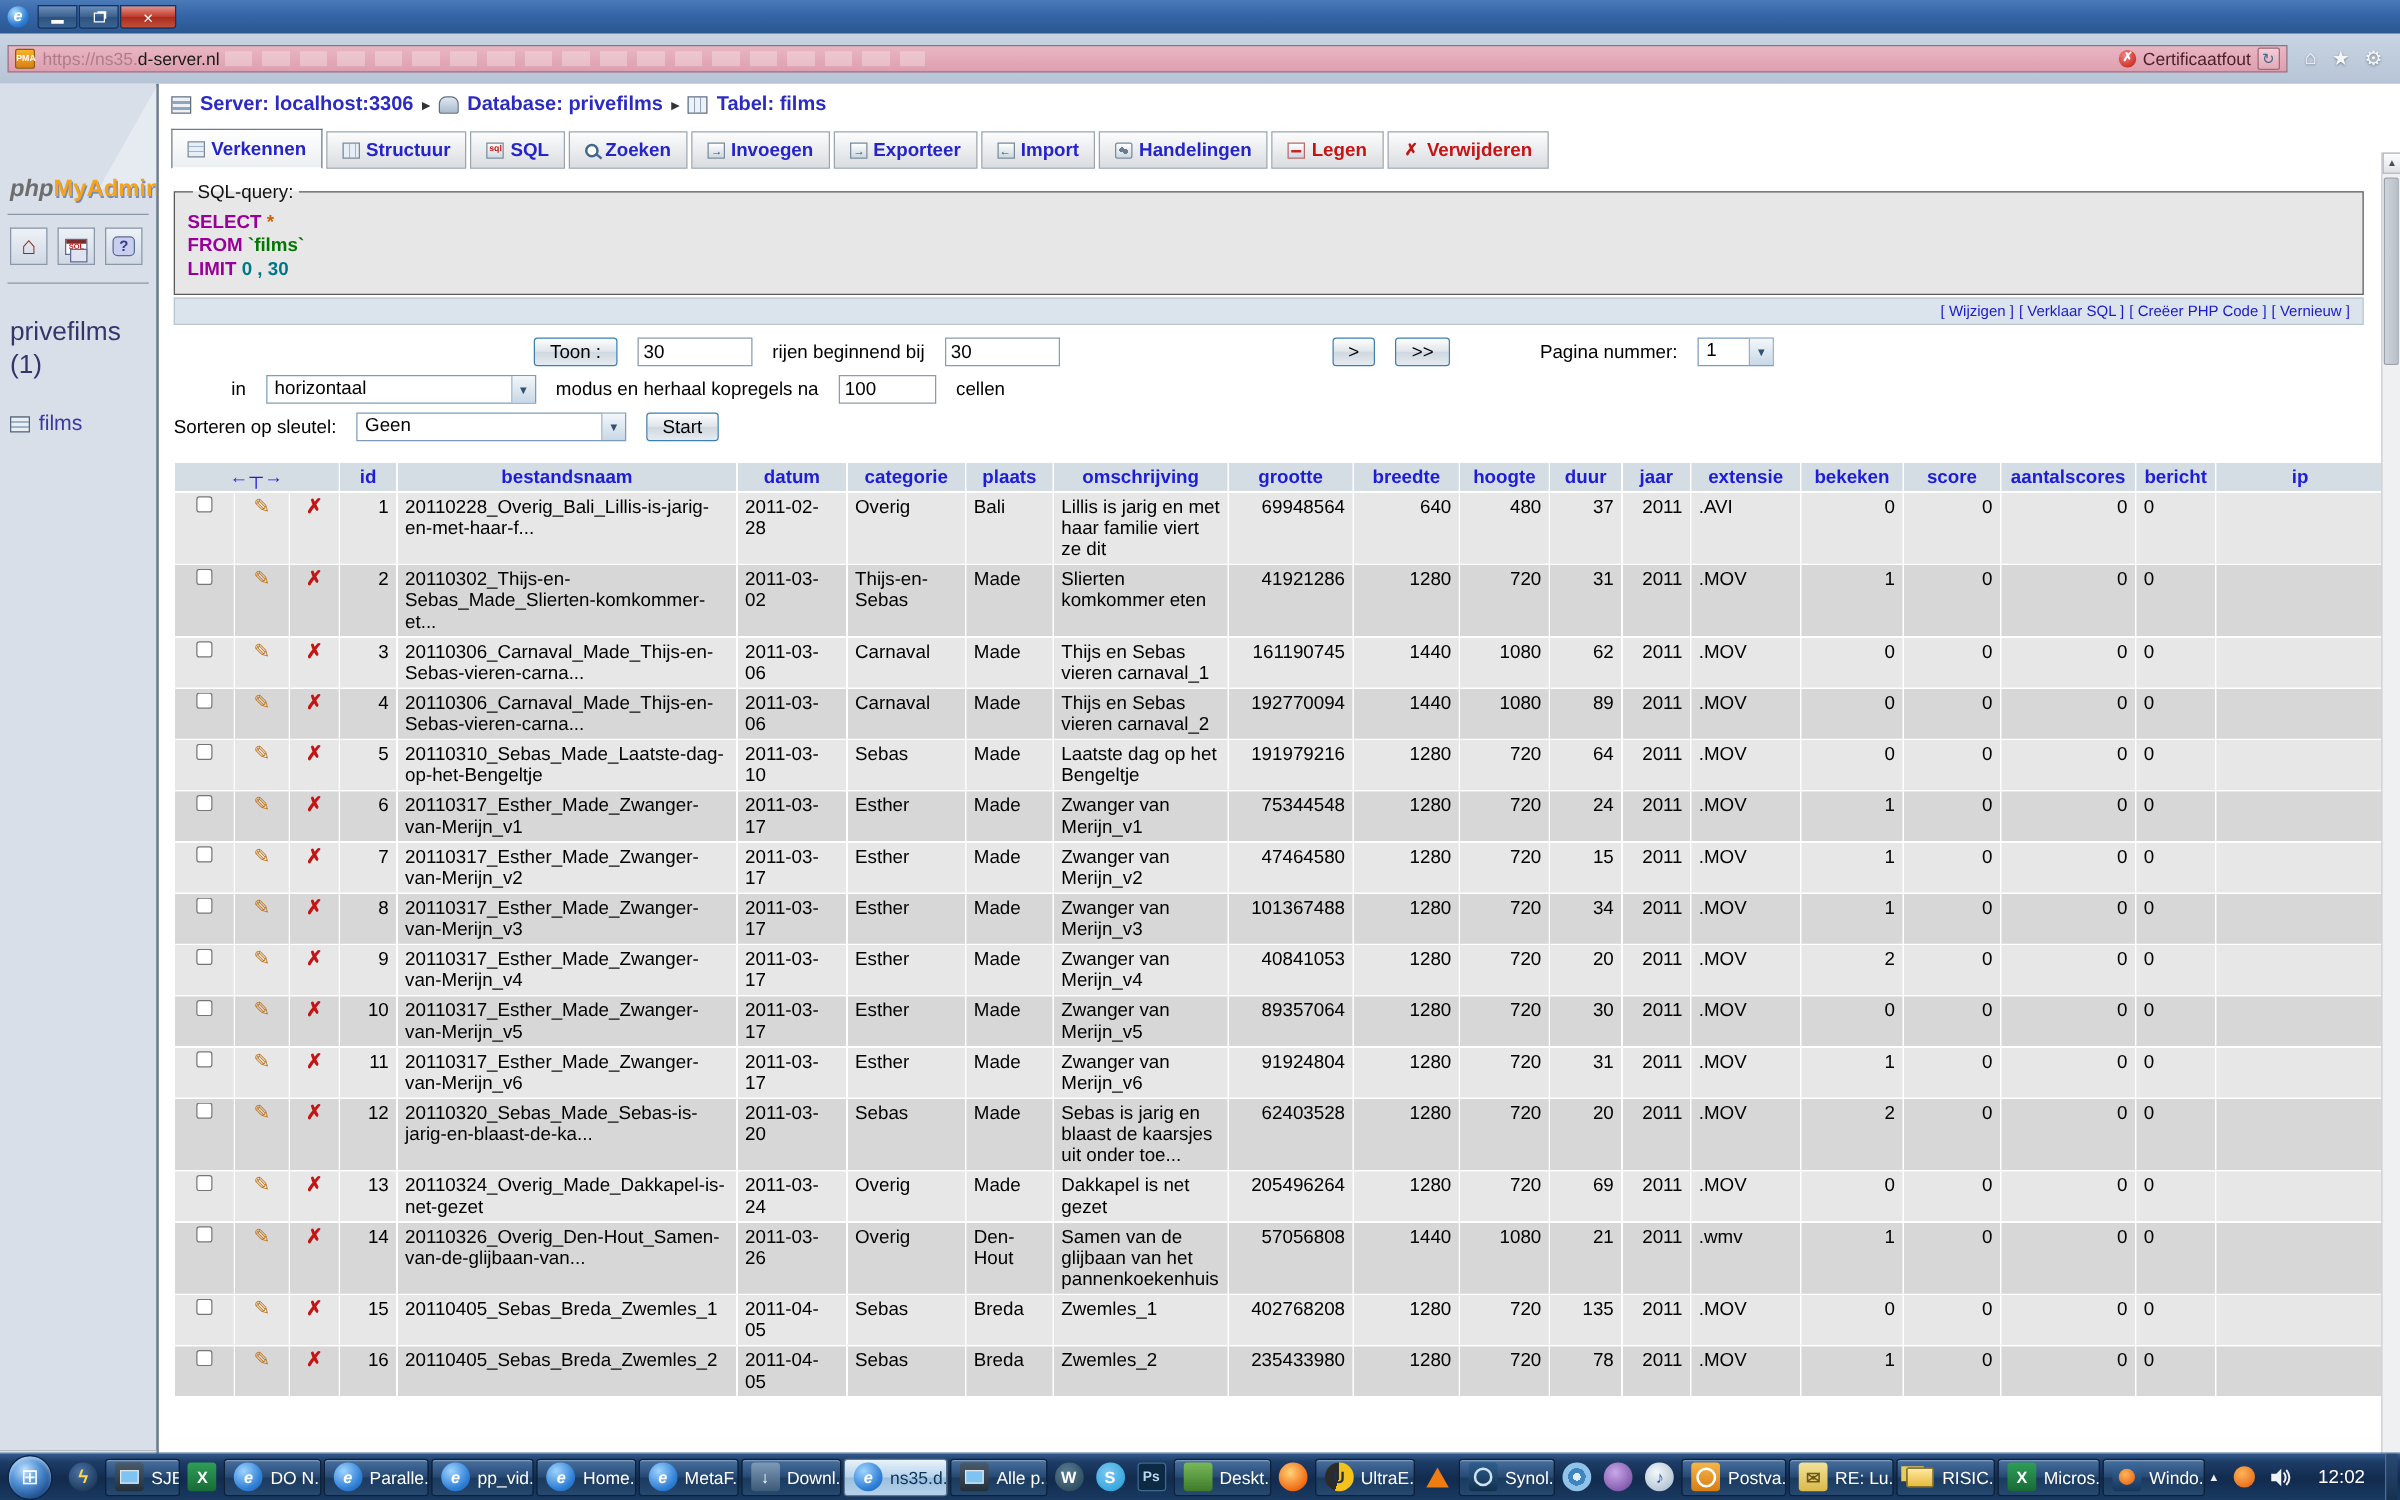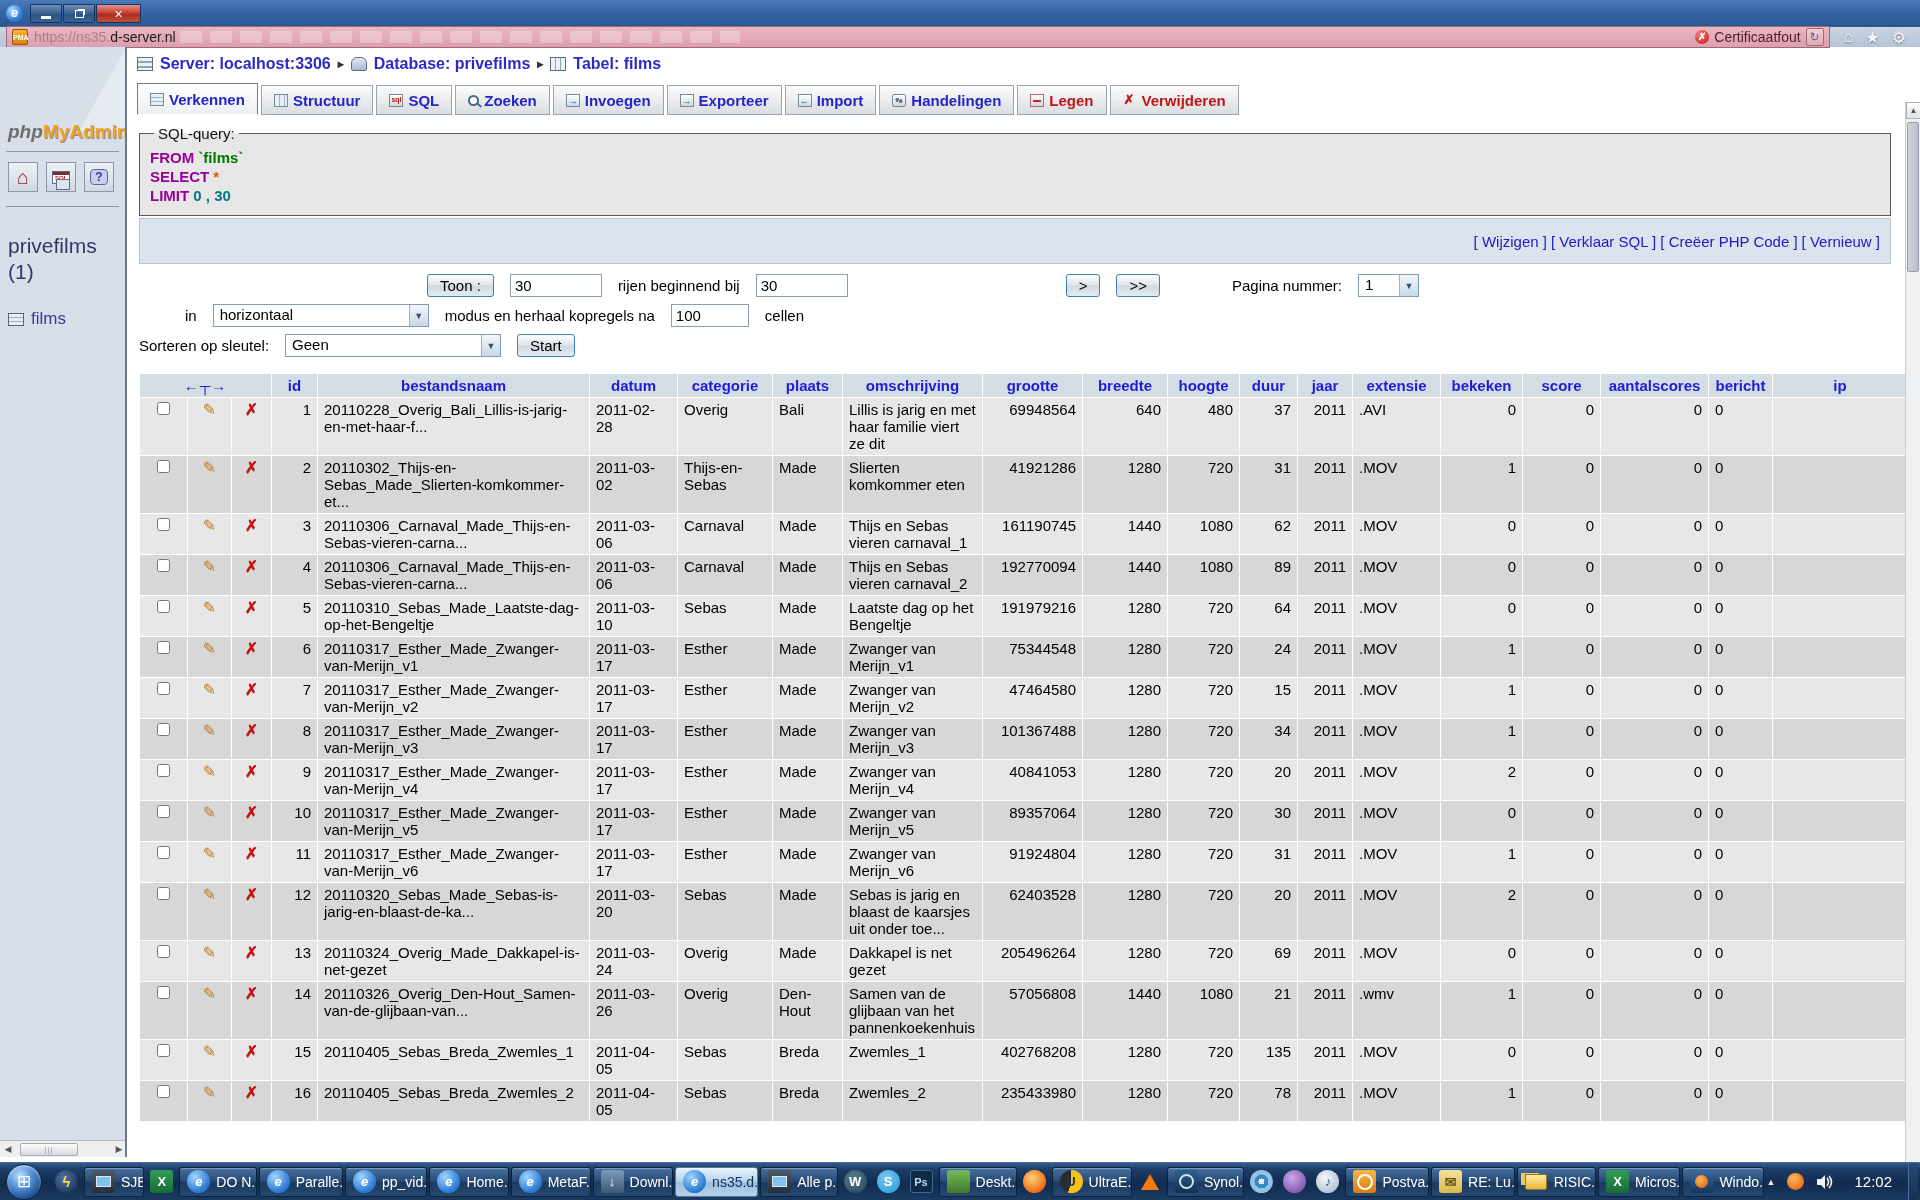--- a/index.html
+++ b/index.html
@@ -8,21 +8,21 @@
   
   .titlebar { height:27px; background:linear-gradient(180deg,#4a7ab8 0%,#3565a8 45%,#2b578f 100%); display:flex; align-items:center; padding:0 6px; color:#fff; font-size:14px; }
   .ie-orb { width:17px; height:17px; border-radius:50%; background:radial-gradient(circle at 35% 30%,#aee0ff,#2f7fd6 60%,#1b5ca8); color:#fff; font-style:italic; font-weight:bold; font-size:13px; line-height:16px; text-align:center; margin-right:7px; flex:0 0 auto; }
   .title-text { flex:1; white-space:nowrap; overflow:hidden; text-shadow:0 1px 2px rgba(0,0,0,.5); }
   .winbtns { display:flex; gap:1px; }
   .winbtn { width:32px; height:19px; border:1px solid #16335c; border-radius:0 0 3px 3px; background:linear-gradient(180deg,#6d8fb8,#3a608f 50%,#2c517e 51%,#3b6493); display:flex; align-items:center; justify-content:center; color:#fff; font-size:12px; }
   .winbtn .minbar { width:10px; height:3px; background:#fff; margin-top:8px; }
   .winbtn .restore { width:9px; height:8px; border:1px solid #fff; box-shadow:2px -2px 0 -1px #fff; }
   .winbtn.close { width:45px; background:linear-gradient(180deg,#e0948c,#c0392b 50%,#a82a1d 51%,#c24f3a); font-size:14px; }
 
-  .addressbar { height:20px; background:linear-gradient(180deg,#c8d4e2,#b6c4d6); display:flex; align-items:center; padding:0 6px; gap:6px; }
+  .addressbar { height:40px; background:linear-gradient(180deg,#c8d4e2,#b6c4d6); display:flex; align-items:center; padding:0 6px; gap:6px; }
   .url-field { flex:1; height:22px; background:linear-gradient(180deg,#eab6c3,#dd9fb0); border:1px solid #9c6b79; display:flex; align-items:center; padding:0 5px; font-size:14px; }
   .favicon { width:16px; height:16px; background:linear-gradient(180deg,#f7b32b,#d98112); border:1px solid #8a5a10; border-radius:2px; color:#fff; font-size:7px; font-weight:bold; text-align:center; line-height:15px; margin-right:6px; flex:0 0 auto; }
   .url-dim { color:#b07c8b; }
   .url-main { color:#1a1a1a; }
   .url-ghost { flex:1; height:12px; margin-left:4px; background:repeating-linear-gradient(90deg,rgba(255,255,255,.28) 0 22px,rgba(255,255,255,0) 22px 30px); max-width:560px; }
   .cert-area { display:flex; align-items:center; gap:5px; margin-left:auto; color:#4a1f28; font-size:14px; }
   .cert-badge { width:14px; height:14px; border-radius:50%; background:radial-gradient(circle at 35% 30%,#f08080,#c21807); color:#fff; font-size:10px; line-height:14px; text-align:center; font-weight:bold; }
   .refresh-box { width:18px; height:18px; border:1px solid #9c6b79; background:linear-gradient(180deg,#f3cdd6,#e2aab8); border-radius:2px; color:#4a6b8a; font-size:12px; text-align:center; line-height:16px; }
   .bar-icons { display:flex; align-items:center; gap:12px; padding:0 8px; color:#f4f7fa; font-size:16px; text-shadow:0 1px 2px rgba(0,0,0,.4); }
 
@@ -85,21 +85,21 @@
   .status-line { margin:36px 0 0 4px; font-size:15px; color:#000; }
 
   fieldset.sqlbox { margin:10px 10px 0 4px; width:1752px; border:1px solid #5a5a5a; background:#e7e7e7; padding:6px 10px 10px; }
   fieldset.sqlbox legend { font-size:15px; color:#111; padding:0 4px; margin-left:4px; background:transparent; }
   .sqlline { font-size:15px; line-height:19px; font-weight:bold; white-space:pre; }
   .tok-kw { color:#990099; }
   .tok-op { color:#d06000; }
   .tok-quote { color:#007700; }
   .tok-num { color:#007788; }
 
-  .sql-actions { width:1752px; margin:2px 10px 0 4px; background:#dbe4ec; border:1px solid #b9c6d2; height:46px; display:flex; align-items:center; justify-content:flex-end; padding:0 10px; gap:4px; font-size:15px; }
+  .sql-actions { width:1752px; margin:2px 10px 0 4px; background:#dbe4ec; border:1px solid #b9c6d2; height:22px; display:flex; align-items:center; justify-content:flex-end; padding:0 10px; gap:4px; font-size:12px; }
   .sql-actions a { color:#1a1ac8; text-decoration:none; }
   .sql-actions a::before { content:"[ "; color:#1a1ac8; }
   .sql-actions a::after { content:" ]"; color:#1a1ac8; }
 
   .controls { margin:10px 0 0 4px; font-size:15px; }
   .ctl-row { display:flex; align-items:center; gap:16px; margin-top:7px; }
   .btn { background:linear-gradient(180deg,#fefefe,#dfe5ea 48%,#cfd8e0 52%,#e5ebf0); border:1px solid #3c7fb1; border-radius:3px; padding:2px 12px; font-size:15px; color:#000; }
   .txt { width:92px; height:23px; border:1px solid #8a9cad; font-size:15px; padding:0 4px; background:#fff; }
   .txt.small { width:78px; }
   .sel { display:inline-flex; align-items:stretch; border:1px solid #7f9db9; background:#fff; height:23px; font-size:15px; }
@@ -292,22 +292,22 @@
         <span class="tab danger">
           <span class="ti ti-drop"></span>
           <span>Verwijderen</span>
         </span>
       </div>
 
 
     <fieldset class="sqlbox">
       <legend>SQL-query:</legend>
       <div id="sql-lines">
+          <div class="sqlline"><span class="tok-kw">SELECT</span><span class="tok-op"> *</span></div>
           <div class="sqlline"><span class="tok-kw">FROM</span><span class="tok-quote"> `films`</span></div>
-          <div class="sqlline"><span class="tok-kw">SELECT</span><span class="tok-op"> *</span></div>
           <div class="sqlline"><span class="tok-kw">LIMIT</span><span class="tok-num"> 0 , 30</span></div>
         </div>
     </fieldset>
 
     <div class="sql-actions" id="sql-actions">
         <a>Wijzigen</a>
         <a>Verklaar SQL</a>
         <a>Creëer PHP Code</a>
         <a>Vernieuw</a>
       </div>

